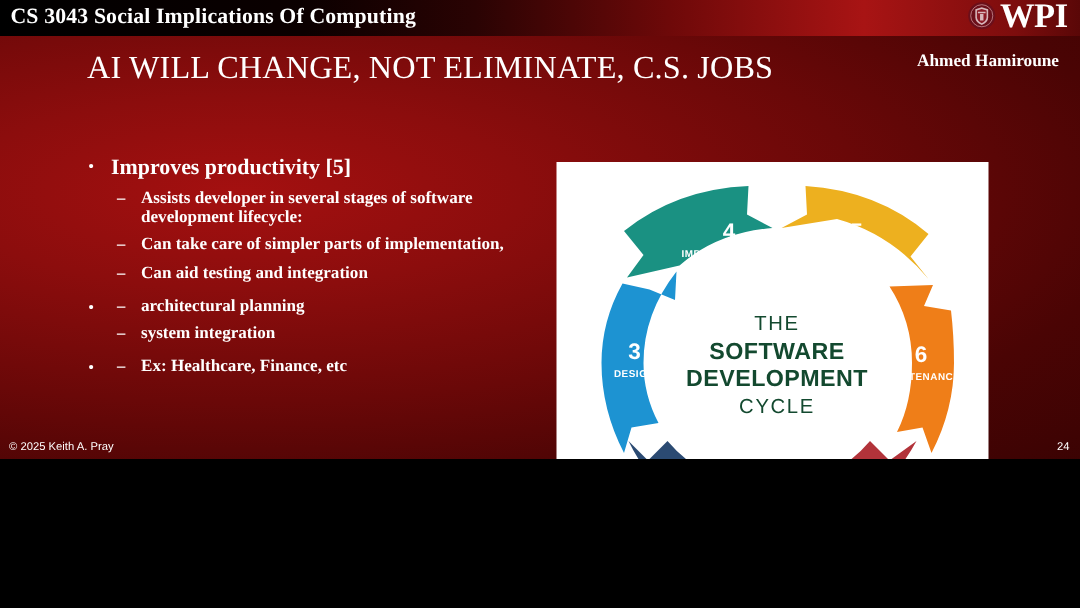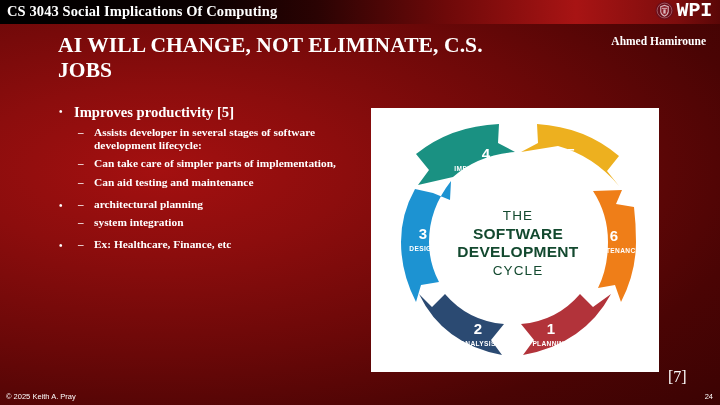--- a/index.html
+++ b/index.html
@@ -4,21 +4,21 @@
 <title>Slide</title>
 <style>
   html, body {
     margin: 0;
     padding: 0;
     background: #000;
   }
   .slide {
     position: relative;
     width: 720px;
-    height: 405px;
+    height: 306px;
     overflow: hidden;
     font-family: "Liberation Serif", serif;
     background:
       radial-gradient(ellipse 120% 95% at 22% 42%, #a41010 0%, #8c0d0d 22%, #6a0808 48%, #4a0404 70%, #330202 100%),
       #3a0303;
   }
 
   
   .header-bar {
     position: absolute;
@@ -45,36 +45,36 @@
     right: 8px; top: 1px;
     display: flex;
     align-items: center;
     gap: 3px;
   }
   .wpi-seal {
     width: 19px; height: 19px;
     flex: 0 0 auto;
   }
   .wpi-word {
-    font-family: Liberation Mono, monospace;
-    font-size: 20px;
+    font-family: Liberation Serif, serif;
+    font-size: 23px;
     font-weight: bold;
     color: #ffffff;
     letter-spacing: -0.2px;
     line-height: 19px;
   }
 
   
   .slide-title {
     position: absolute;
     left: 58px; top: 33px;
     width: 480px;
     font-family: "Liberation Serif", serif;
     font-size: 21.5px;
-    font-weight: bold;
+    font-weight: normal;
     color: #ffffff;
     line-height: 1.17;
     letter-spacing: 0.1px;
   }
   .author {
     position: absolute;
     right: 14px; top: 35px;
     font-family: "Liberation Serif", serif;
     font-size: 11.5px;
     font-weight: bold;
@@ -213,21 +213,21 @@
     <div class="lvl2">
       <span class="mk">–</span>
       <span>Assists developer in several stages of software development lifecycle:</span>
     </div>
     <div class="lvl2">
       <span class="mk">–</span>
       <span>Can take care of simpler parts of implementation,</span>
     </div>
     <div class="lvl2">
       <span class="mk">–</span>
-      <span>Can aid testing and maintenance</span>
+      <span>Can aid testing and integration</span>
     </div>
 
     <div class="lvl1">
       <span class="mk">•</span>
     </div>
     <div class="lvl2">
       <span class="mk">–</span>
       <span>architectural planning</span>
     </div>
     <div class="lvl2">

